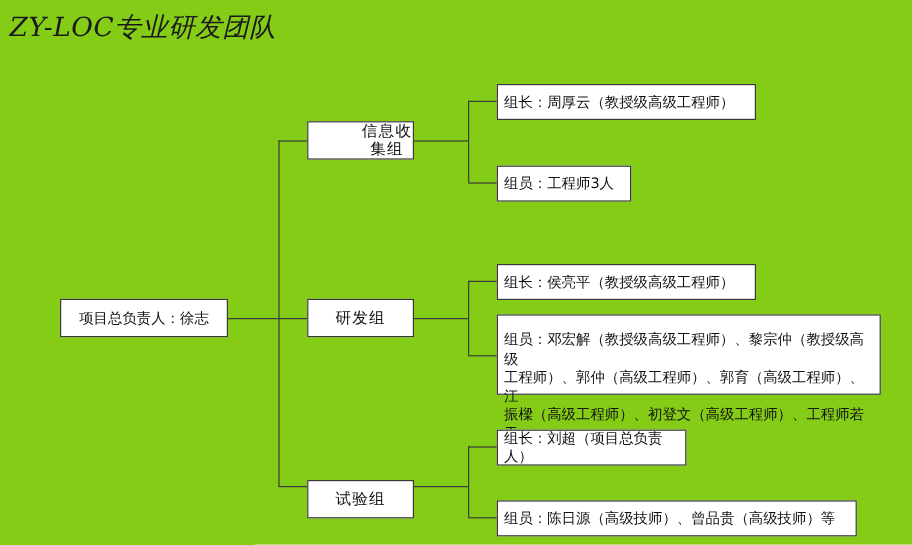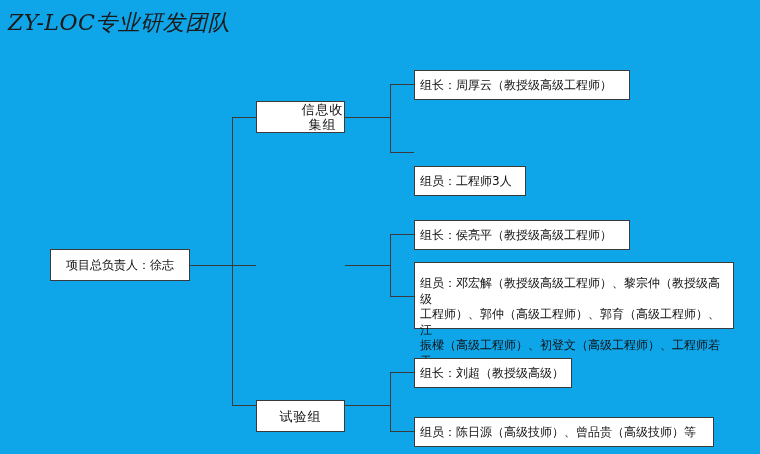--- a/index.html
+++ b/index.html
@@ -4,21 +4,21 @@
 <style>
   html, body {
     margin: 0;
     padding: 0;
     background: #ffffff;
   }
   #page {
     position: relative;
     width: 760px;
     height: 454px;
-    background: #0ea5e9;
+    background: #84cc16;
     overflow: hidden;
     font-family: "DejaVu Sans", "Liberation Sans", sans-serif;
   }
 
   
   #title {
     position: absolute;
     left: 8px;
     top: 8px;
     font-family: "DejaVu Serif", "Liberation Serif", serif;
@@ -113,46 +113,49 @@
   <div class="hline" style="left:390px; top:431px; width:24px;"></div>
 
   <div class="node root center" style="left:50px; top:249px; width:140px; height:32px;">
     <span class="txt">项目总负责人：徐志</span>
   </div>
 
   <div class="node group center" style="left:256px; top:101px; width:89px; height:32px;padding-left:44px;">
     <span class="txt">信息收集组</span>
   </div>
 
+  <div class="node group center" style="left:256px; top:249px; width:89px; height:32px;">
+    <span class="txt">研发组</span>
+  </div>
 
   <div class="node group center" style="left:256px; top:400px; width:89px; height:32px;">
     <span class="txt">试验组</span>
   </div>
 
   <div class="node left" style="left:414px; top:70px; width:216px; height:28px;">
     <span class="txt">组长：周厚云（教授级高级工程师）</span>
   </div>
 
-  <div class="node left" style="left:414px; top:138px; width:112px; height:28px;margin-top:28px;">
+  <div class="node left" style="left:414px; top:138px; width:112px; height:28px;">
     <span class="txt">组员：工程师3人</span>
   </div>
 
   <div class="node left" style="left:414px; top:220px; width:216px; height:28px;">
     <span class="txt">组长：侯亮平（教授级高级工程师）</span>
   </div>
 
   <div class="node left multiline" style="left:414px; top:262px; width:320px; height:67px;">
     <span class="txt">
       <span>组员：邓宏解（教授级高级工程师）、黎宗仲（教授级高级</span><br>
       <span>工程师）、郭仲（高级工程师）、郭育（高级工程师）、江</span><br>
       <span>振樑（高级工程师）、初登文（高级工程师）、工程师若干</span>
     </span>
   </div>
 
   <div class="node left" style="left:414px; top:358px; width:158px; height:28px;">
-    <span class="txt">组长：刘超（教授级高级）</span>
+    <span class="txt">组长：刘超（项目总负责人）</span>
   </div>
 
   <div class="node left" style="left:414px; top:417px; width:300px; height:16px;">
     <span class="txt">组员：陈日源（高级技师）、曾品贵（高级技师）等</span>
   </div>
 
 </div>
 
 </body></html>

